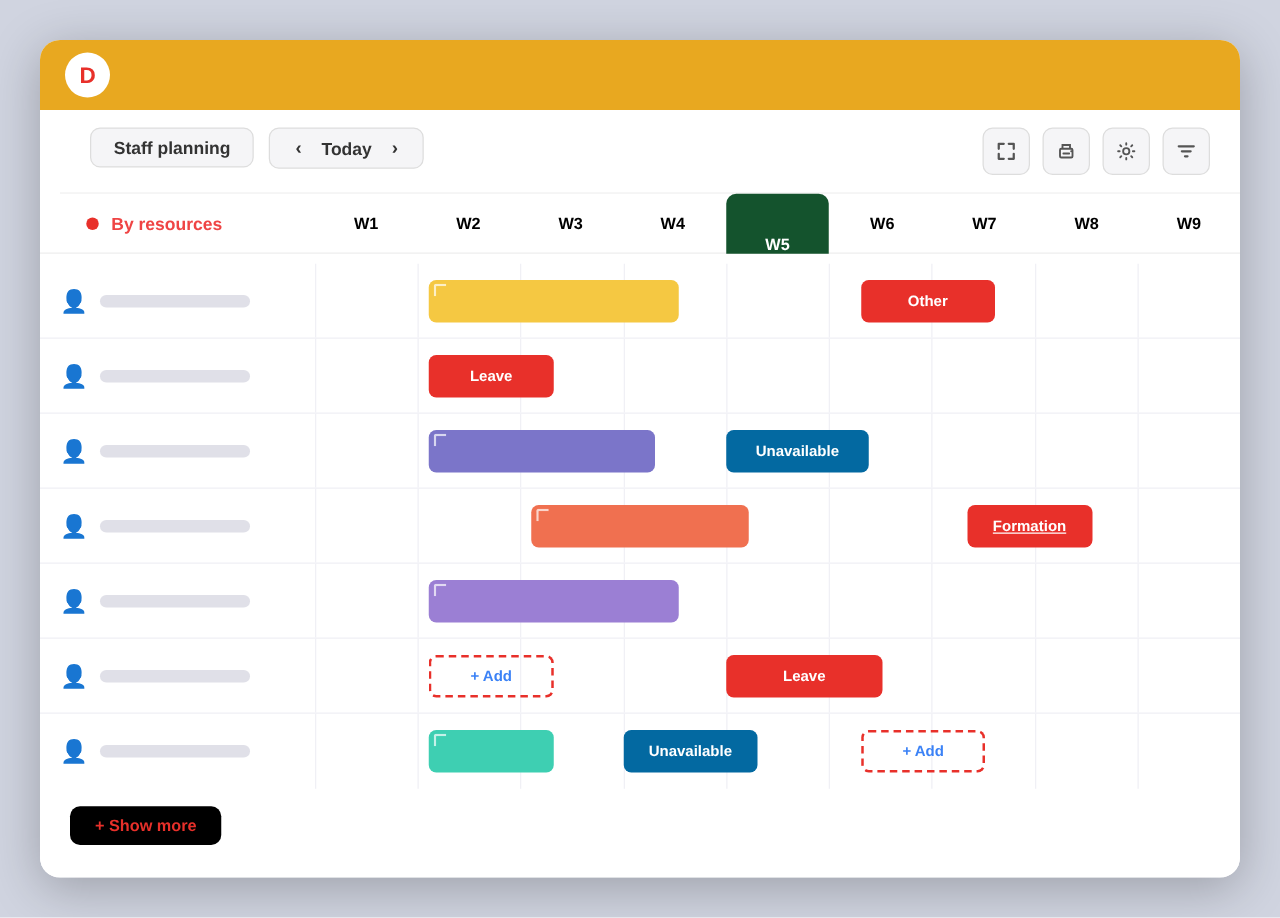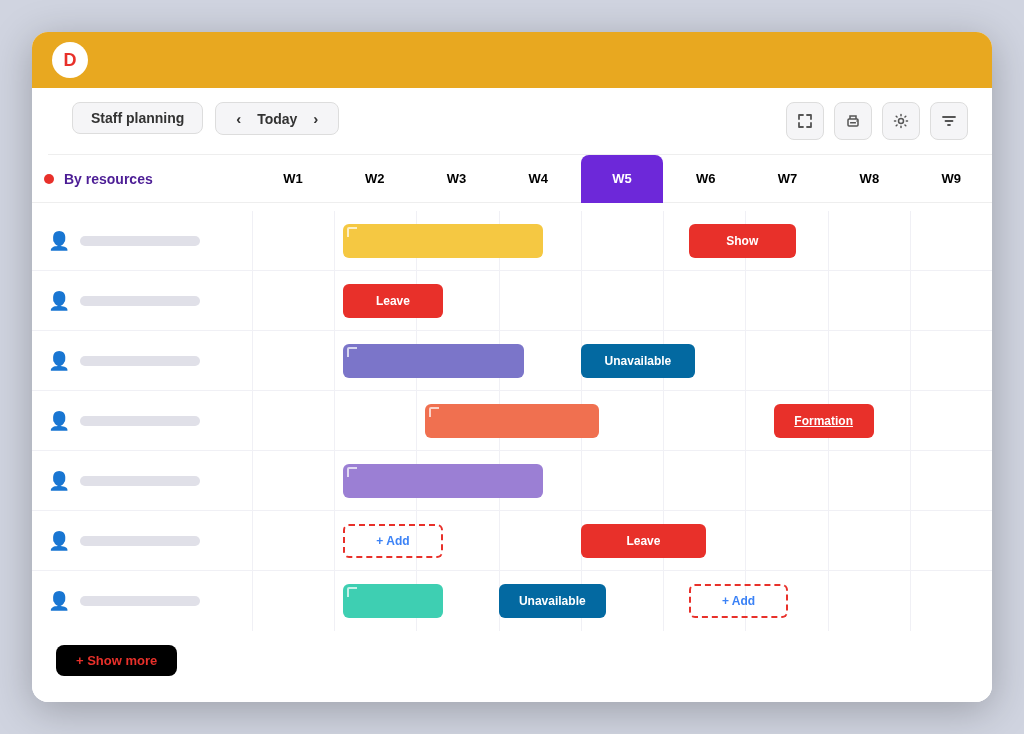--- a/index.html
+++ b/index.html
@@ -87,27 +87,27 @@
     .gantt-header {
       display: flex;
       align-items: center;
       padding: 0 0 0 0;
       border-bottom: 1px solid #eee;
       height: 48px;
     }
     .gantt-label-col {
       width: 220px;
       min-width: 220px;
-      padding-left: 12px;
+      padding-left: 37px;
       display: flex;
       align-items: center;
       gap: 10px;
       font-weight: 700;
       font-size: 14px;
-      color: #4c1d95;
+      color: #ef4444;
     }
     .red-dot {
       width: 10px;
       height: 10px;
       border-radius: 50%;
       background: #E8302A;
       display: inline-block;
       flex-shrink: 0;
     }
     .week-cols {
@@ -120,24 +120,25 @@
       font-size: 13px;
       font-weight: 700;
       color: #000000;
       display: flex;
       align-items: center;
       justify-content: center;
       height: 48px;
       position: relative;
     }
     .week-col.active {
-      background: #6d28d9;
+      background: #14532d;
       color: #fff;
       border-radius: 8px 8px 0 0;
       margin: 0 2px;
+      align-items: flex-end;
     }
     .gantt-rows {
       padding: 8px 0 0 0;
     }
     .gantt-row {
       display: flex;
       align-items: center;
       height: 60px;
       border-bottom: 1px solid #f0f0f5;
     }
@@ -338,21 +339,21 @@
             <div class="week-cell"></div>
             <div class="week-cell"></div>
             <div class="week-cell"></div>
             <div class="week-cell"></div>
 
           <div class="bar-container bar-yellow" style="left:12.3%;width:27%;">
             <div class="bar-corner"></div>
           </div>
 
           <div class="bar-container bar-red" style="left:59%;width:14.5%;">
-            <span>Show</span>
+            <span>Other</span>
           </div>
         </div>
       </div>
 
       <div class="gantt-row">
         <div class="row-label">
           <span class="person-icon">👤</span>
           <div class="name-placeholder"></div>
         </div>
         <div class="row-cells">

